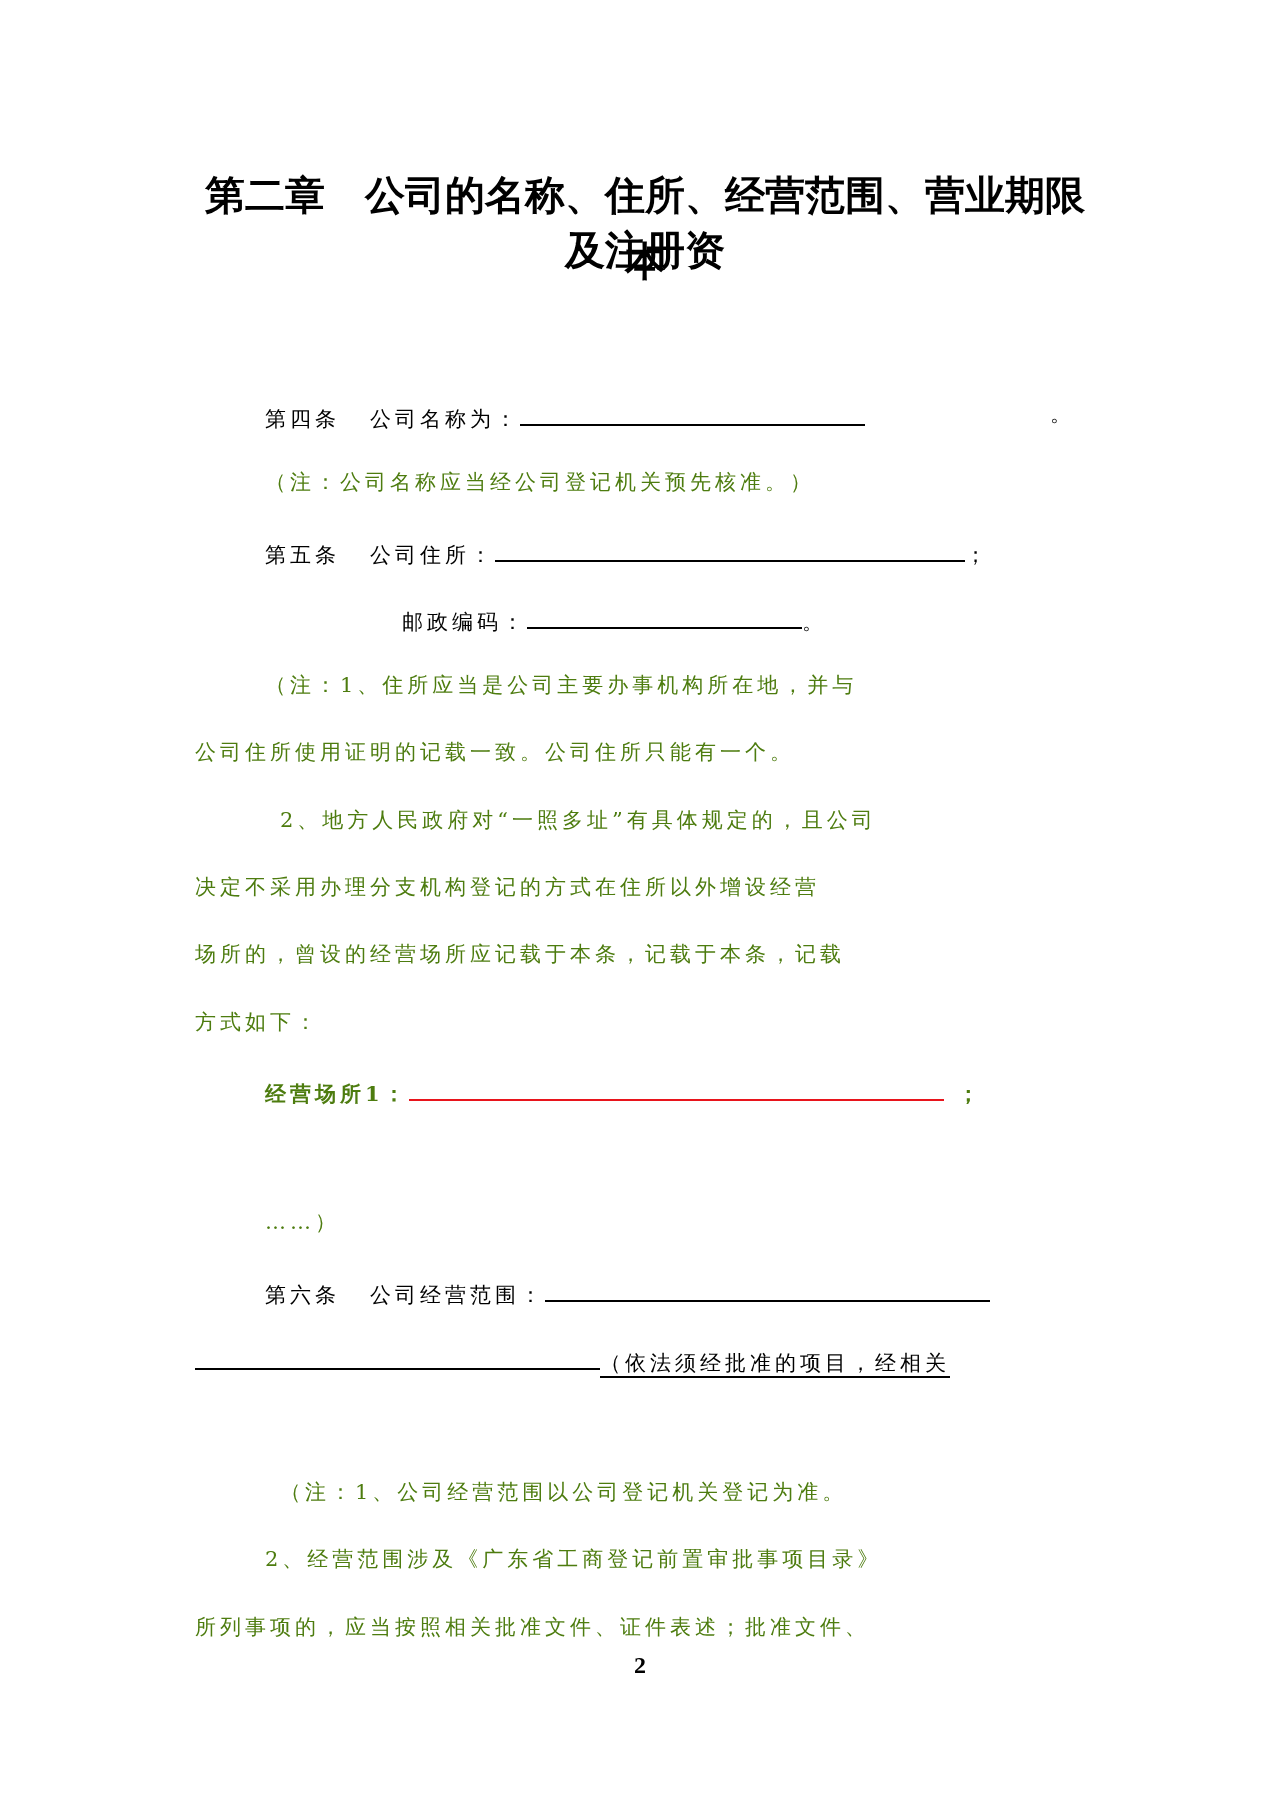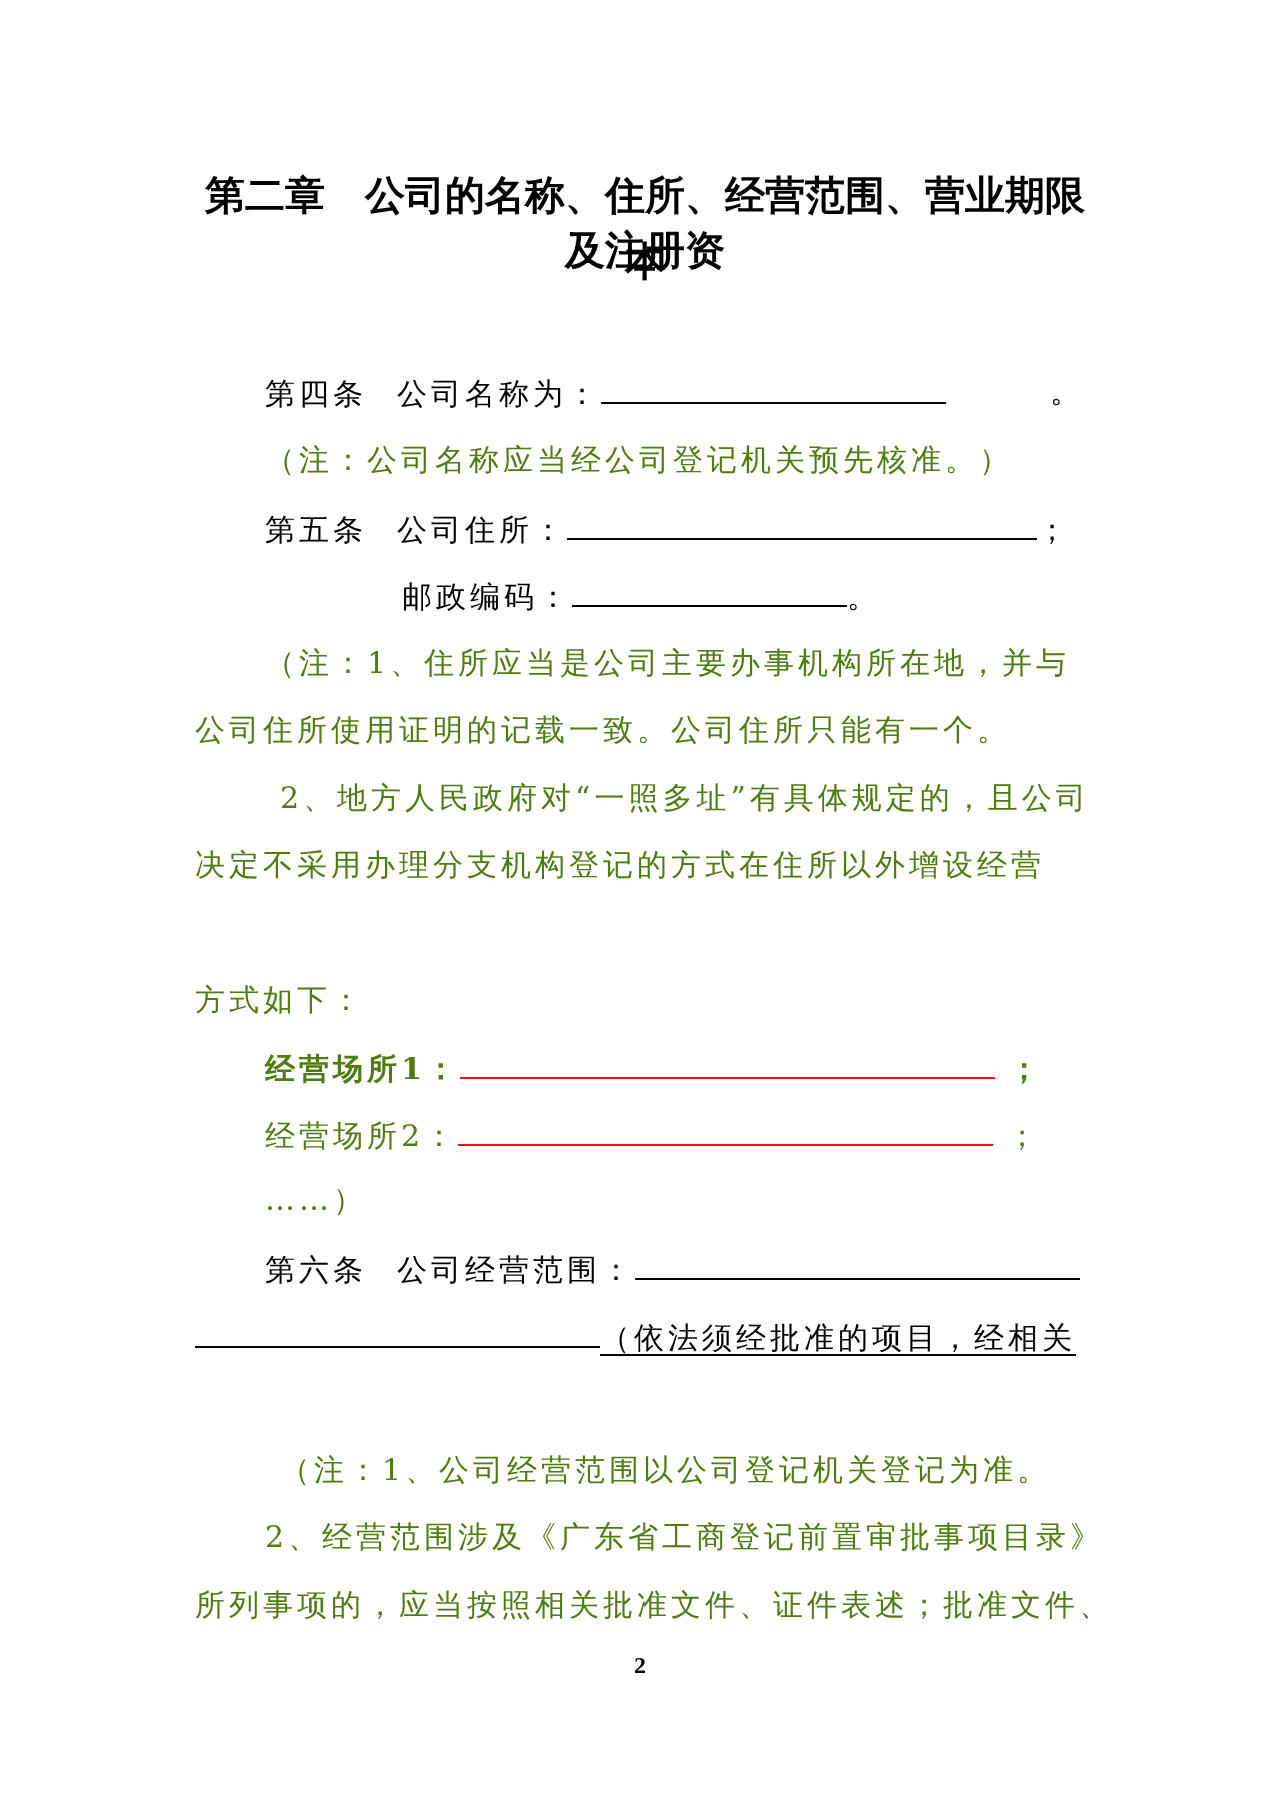--- a/index.html
+++ b/index.html
@@ -1,21 +1,21 @@
 <!DOCTYPE html>
 <html><head>
 <meta charset="utf-8">
 <style>
   html, body { margin: 0; padding: 0; background: #ffffff; }
   body { width: 1280px; height: 1810px; position: relative; overflow: hidden;
          font-family: "DejaVu Serif", "Liberation Serif", serif; color: #000; }
   .page { position: absolute; left: 0; top: 0; width: 1280px; height: 1810px; background: #fff; }
   .title { position: absolute; left: 195px; width: 900px; font-family: "DejaVu Sans", "Liberation Sans", sans-serif;
            font-size: 40px; font-weight: bold; text-align: center; letter-spacing: 0px; }
-  .line { position: absolute; font-size: 30px; white-space: nowrap; letter-spacing: 4px; line-height: 40px; }
+  .line { position: absolute; font-size: 21px; white-space: nowrap; letter-spacing: 4px; line-height: 40px; margin-top: 22px; }
   .red { color: #4d7c0f; }
   .blank { display: inline-block; border-bottom: 2px solid #000; vertical-align: baseline; height: 30px; }
   .blank.redline { border-bottom-color: #e8141c; }
   .ul { text-decoration: underline; text-decoration-thickness: 2px; text-underline-offset: 6px; }
   .pagenum { position: absolute; left: 0; width: 1280px; top: 1652px; text-align: center;
              font-family: "Liberation Serif", serif; font-weight: bold; font-size: 24px; }
 </style>
 </head>
 <body>
 
@@ -34,27 +34,25 @@
     <span>第五条</span><span style="display:inline-block;width:30px;"></span><span>公司住所：</span><span class="blank" style="width:470px;"></span><span>；</span>
   </div>
   <div class="line" style="left:402px; top:575px;">
     <span>邮政编码：</span><span class="blank" style="width:275px;"></span><span>。</span>
   </div>
 
   <div class="line red" style="left:265px; top:643px;">（注：1、住所应当是公司主要办事机构所在地，并与</div>
   <div class="line red" style="left:195px; top:710px;">公司住所使用证明的记载一致。公司住所只能有一个。</div>
   <div class="line red" style="left:280px; top:778px;">2、地方人民政府对“一照多址”有具体规定的，且公司</div>
   <div class="line red" style="left:195px; top:845px;">决定不采用办理分支机构登记的方式在住所以外增设经营</div>
+  <div class="line red" style="left:195px; top:912px;">场所的，曾设的经营场所应记载于本条，记载于本条，记载</div>
   <div class="line red" style="left:195px; top:980px;">方式如下：</div>
 
   <div class="line red" style="left:265px; top:1047px;font-weight:bold;">
     <span>经营场所1：</span><span class="blank redline" style="width:535px;"></span><span style="display:inline-block;width:14px;"></span><span>；</span>
-  </div>
-  <div class="line red" style="left:265px; top:1114px;">
-    <span>经营场所2：</span><span class="blank redline" style="width:535px;"></span><span style="display:inline-block;width:14px;"></span><span>；</span>
   </div>
   <div class="line red" style="left:265px; top:1180px;">……）</div>
 
   <div class="line" style="left:265px; top:1248px;">
     <span>第六条</span><span style="display:inline-block;width:30px;"></span><span>公司经营范围：</span><span class="blank" style="width:445px;"></span>
   </div>
   <div class="line" style="left:195px; top:1316px; width:900px;">
     <span class="blank" style="width:405px;"></span><span class="ul">（依法须经批准的项目，经相关</span>
   </div>
 

